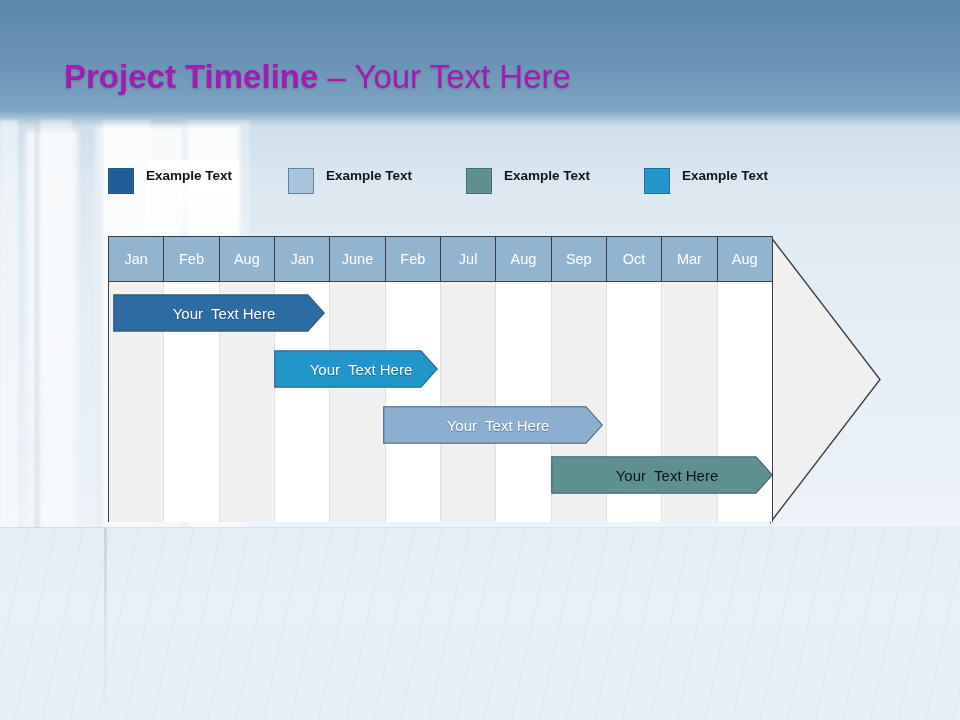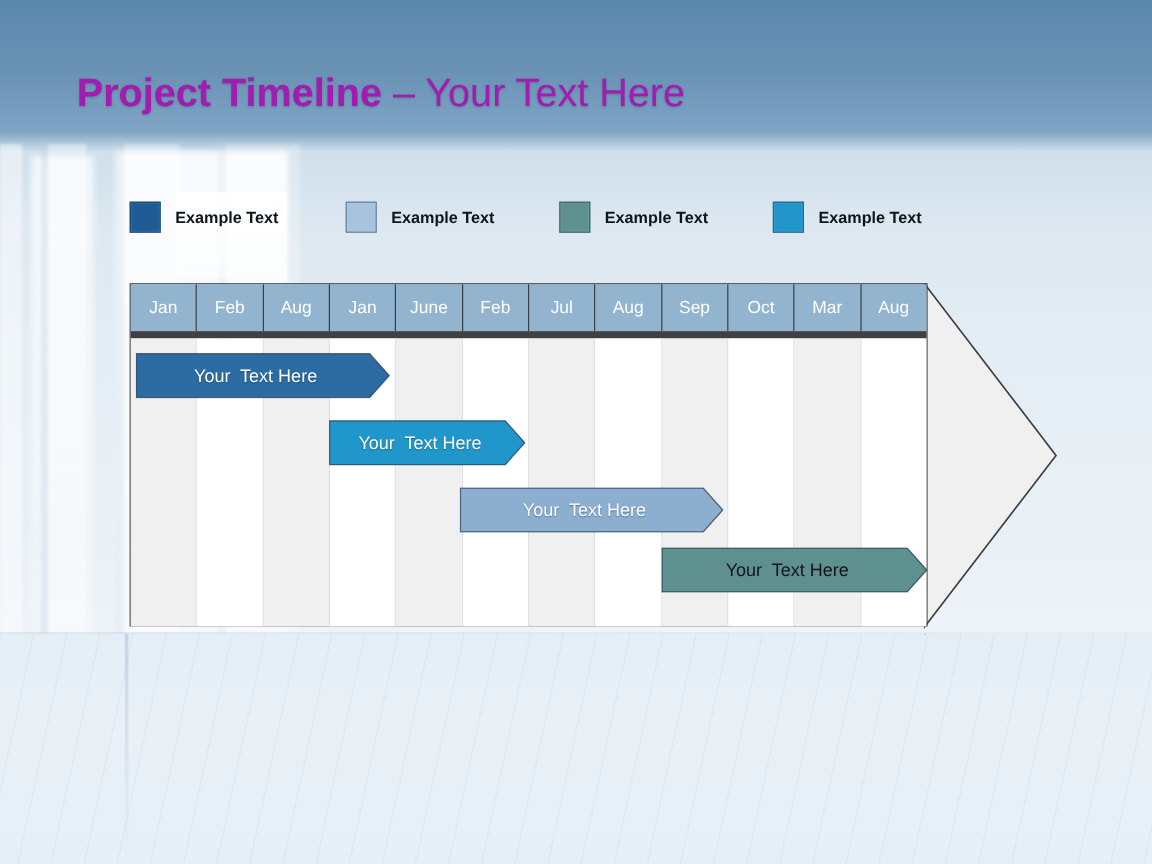--- a/index.html
+++ b/index.html
@@ -79,21 +79,21 @@
   
   .title{
     position:absolute;left:64px;top:58px;
     font-size:33px;color:#a21caf;white-space:nowrap;
     text-shadow:0 1px 2px rgba(40,70,96,.35);
   }
   .title .strong{font-weight:bold;}
   .title .light{font-weight:normal;}
 
   
-  .legend-item{position:absolute;top:168px;display:flex;align-items:center;}
+  .legend-item{position:absolute;top:168px;display:flex;}
   .legend-sw{
     width:24px;height:24px;display:block;
     border:1px solid rgba(40,70,100,.55);
     box-shadow:inset 0 0 2px rgba(255,255,255,.18);
   }
   .legend-label{
     margin-left:12px;font-size:13.5px;font-weight:bold;color:#10151b;
     white-space:nowrap;
   }
   .legend-panel{
@@ -107,21 +107,21 @@
   .bigarrow svg{display:block;}
 
   
   .table{
     position:absolute;left:108px;top:236px;width:665px;height:286px;
     border:1px solid #3b3f45;box-sizing:border-box;
   }
   .thead{
     position:absolute;left:0;top:0;width:100%;height:45px;
     display:flex;background:#92b4cf;
-    border-bottom:6px solid #404040;box-sizing:border-box;
+    border-bottom:1px solid #404040;box-sizing:border-box;
   }
   .th{
     flex:1 1 0;display:flex;align-items:center;justify-content:center;
     color:#ffffff;font-size:14.5px;
     border-right:1px solid #3b3f45;box-sizing:border-box;
   }
   .th:last-child{border-right:none;}
 
   .tbody{
     position:absolute;left:0;top:45px;width:100%;height:240px;display:flex;
@@ -131,21 +131,21 @@
     border-right:1px solid #dfe1e3;
   }
   .tcol.alt{background:#f0f0f0;}
   .tcol.plain{background:#ffffff;}
   .tcol:last-child{border-right:none;}
 
   
   .bar{position:absolute;height:38px;}
   .bar svg{position:absolute;left:0;top:0;}
   .bar .bl{
-    position:absolute;left:2px;top:0;height:38px;width:100%;
+    position:absolute;left:13px;top:0;height:38px;width:100%;
     display:flex;align-items:center;justify-content:center;
     font-size:15px;white-space:pre;
     padding-right:16px;box-sizing:border-box;
   }
   .bar.light .bl{color:#ffffff;text-shadow:0 1px 1px rgba(20,45,70,.45);}
   .bar.dark  .bl{color:#10151b;}
 </style>
 </head>
 <body>
 

